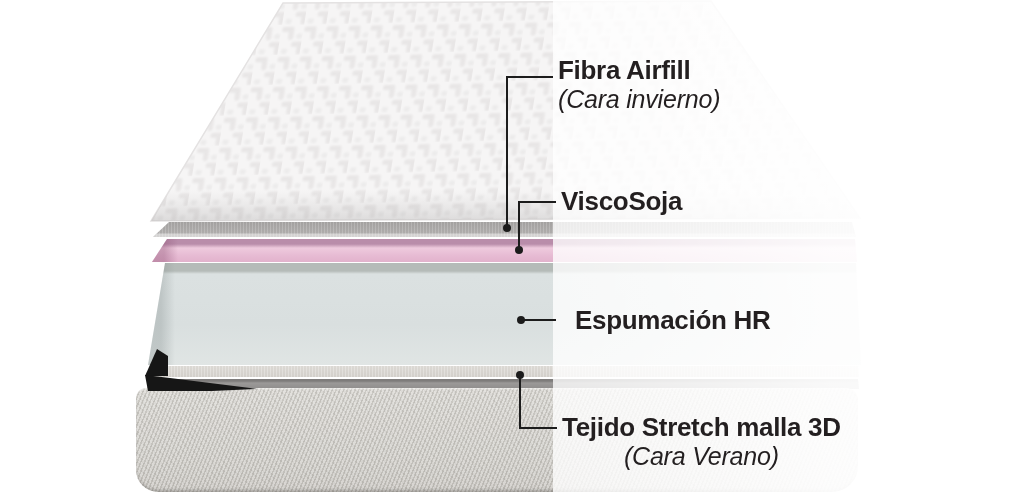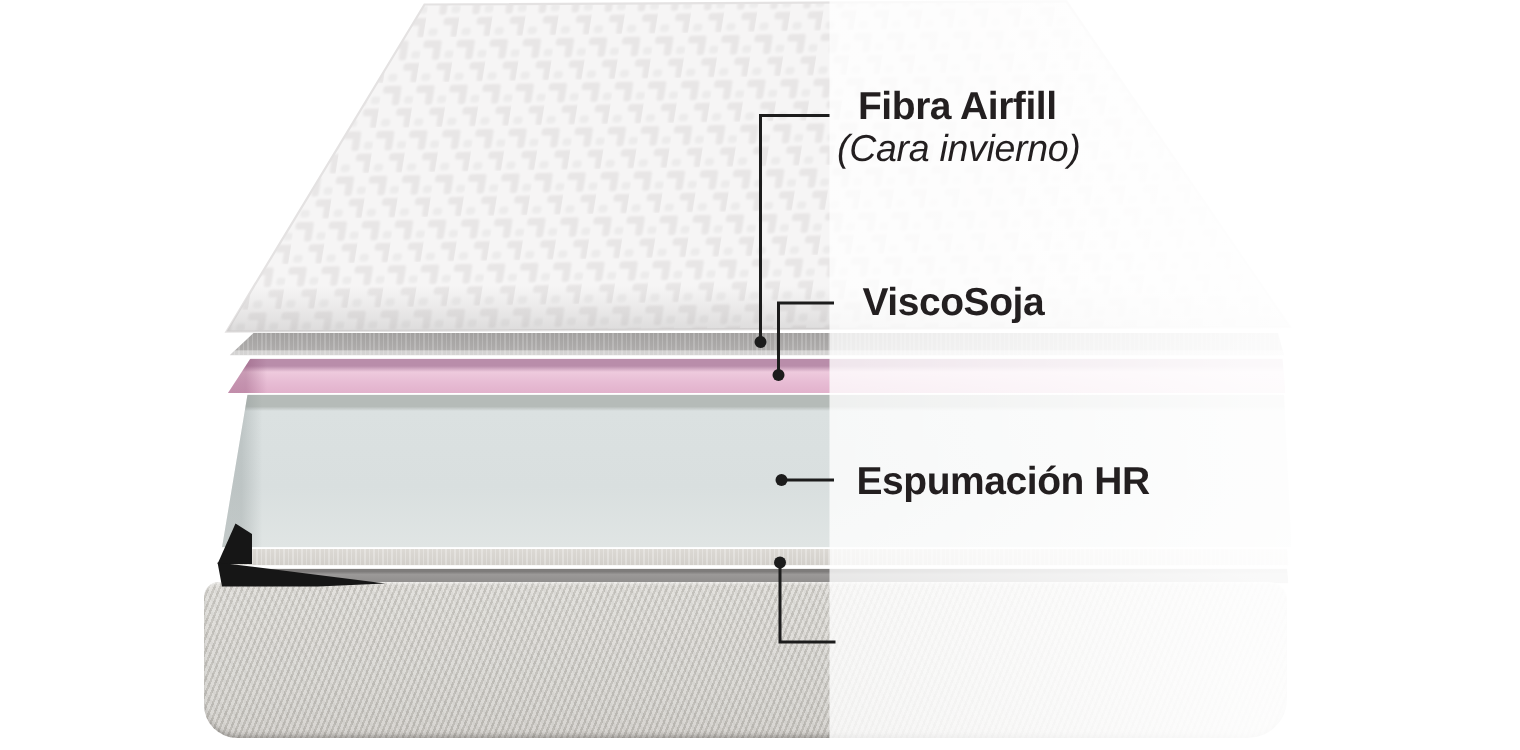--- a/index.html
+++ b/index.html
@@ -56,25 +56,25 @@
   }
 
   
   #fade{
     left:553px;top:0;width:460px;height:500px;position:absolute;
     background:linear-gradient(90deg, rgba(255,255,255,.78), rgba(255,255,255,.94) 60%, rgba(255,255,255,.97));
   }
 
   
   .label{position:absolute;white-space:nowrap;}
-  .label .t{font-weight:700;font-size:26px;line-height:28px;letter-spacing:-0.3px;margin-left:14px;}
+  .label .t{font-weight:700;font-size:26px;line-height:28px;letter-spacing:-0.3px;}
   .label .s{font-style:italic;font-weight:400;font-size:25px;line-height:30px;letter-spacing:-0.2px;text-align:center;}
   #lab-fibra{left:558px;top:56px;}
   #lab-visco{left:561px;top:187px;}
-  #lab-espuma{left:557px;top:306px;}
+  #lab-espuma{left:575px;top:306px;}
   #lab-tejido{left:562px;top:413px;}
 </style>
 </head>
 <body>
 
 <div class="stage">
 
   <svg class="abs" width="1013" height="500" aria-hidden="true">
     <defs>
       <pattern id="quiltPat" width="22" height="30" patternUnits="userSpaceOnUse" patternTransform="skewX(-10) rotate(-1)">
@@ -140,14 +140,18 @@
   <div class="label" id="lab-fibra">
     <div class="t">Fibra Airfill</div>
     <div class="s">(Cara invierno)</div>
   </div>
   <div class="label" id="lab-visco">
     <div class="t">ViscoSoja</div>
   </div>
   <div class="label" id="lab-espuma">
     <div class="t">Espumación HR</div>
   </div>
+  <div class="label" id="lab-tejido">
+    <div class="t">Tejido Stretch malla 3D</div>
+    <div class="s">(Cara Verano)</div>
+  </div>
 
 </div>
 
 </body></html>

